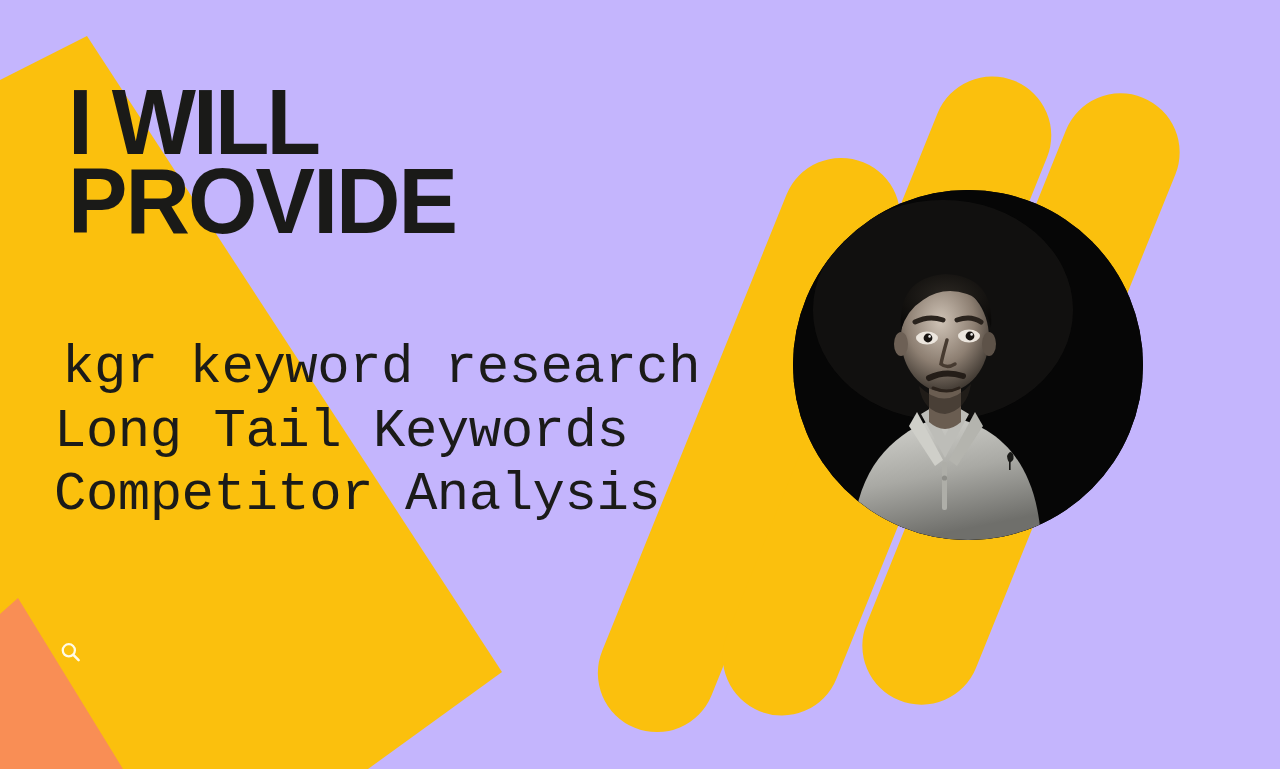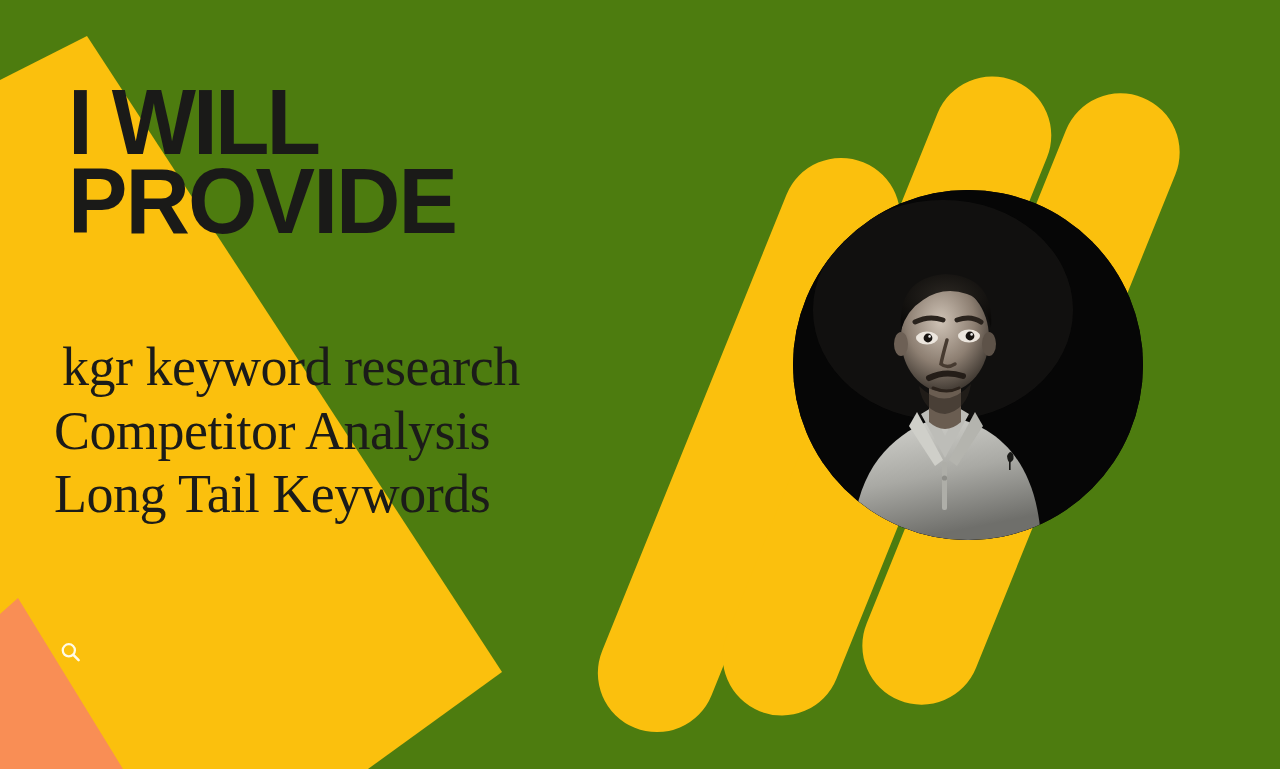--- a/index.html
+++ b/index.html
@@ -5,21 +5,21 @@
   html, body {
     margin: 0;
     padding: 0;
     background: #ffffff;
   }
   #canvas {
     position: relative;
     width: 1280px;
     height: 769px;
     overflow: hidden;
-    background: #4d7c0f;
+    background: #c4b5fd;
     font-family: "Liberation Sans", sans-serif;
   }
 
   
   .shape-layer {
     position: absolute;
     inset: 0;
     width: 1280px;
     height: 769px;
   }
@@ -48,21 +48,21 @@
 
   
   .services {
     position: absolute;
     left: 54px;
     top: 336px;
     z-index: 6;
   }
   .service-line {
     display: block;
-    font-family: Liberation Serif, serif;
+    font-family: Liberation Mono, monospace;
     font-weight: 400;
     font-size: 54px;
     line-height: 1.18;
     color: #1b1b19;
     white-space: nowrap;
     letter-spacing: -0.5px;
   }
   .service-line.indent { padding-left: 8px; }
 
   
@@ -171,22 +171,22 @@
     </svg>
   </div>
 
   <div class="headline">
     <span class="headline-line l1">I WILL</span>
     <span class="headline-line l2">PROVIDE</span>
   </div>
 
   <div class="services">
     <span class="service-line indent">kgr keyword research</span>
+    <span class="service-line">Long Tail Keywords</span>
     <span class="service-line">Competitor Analysis</span>
-    <span class="service-line">Long Tail Keywords</span>
   </div>
 
   <div class="search-icon-wrap">
     <svg viewBox="0 0 24 24" width="26" height="26" fill="none">
       <circle cx="10" cy="9.5" r="5.6" stroke="#FFFBE8" stroke-width="2.1"></circle>
       <line x1="14.2" y1="13.8" x2="19" y2="18.6" stroke="#FFFBE8" stroke-width="2.4" stroke-linecap="round"></line>
     </svg>
   </div>
 
 </div>

